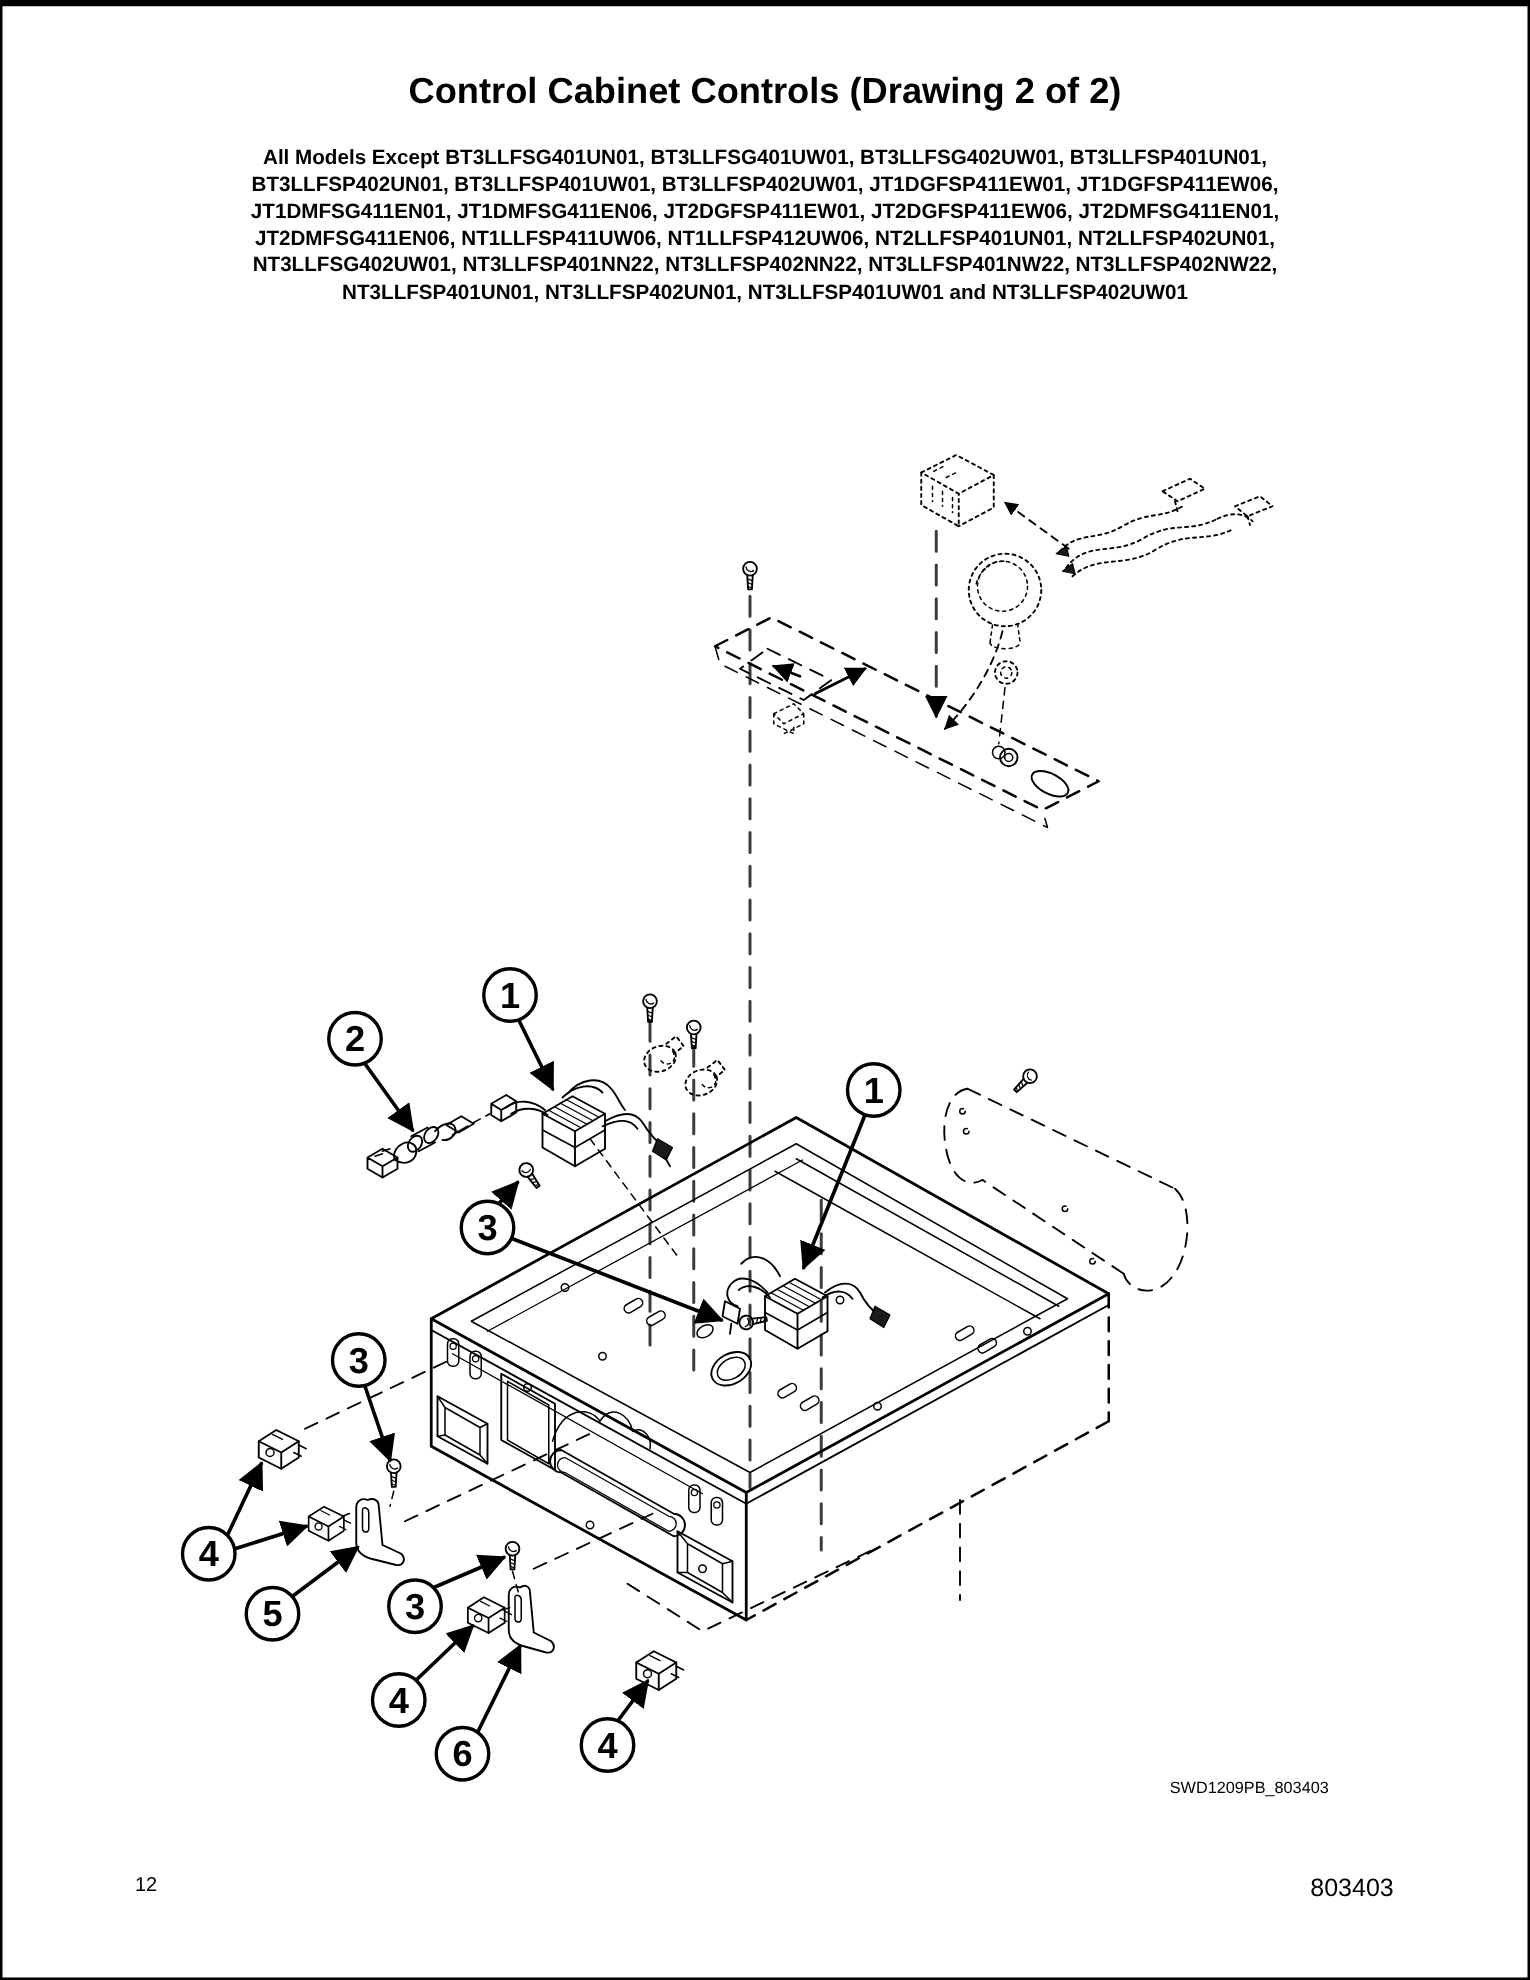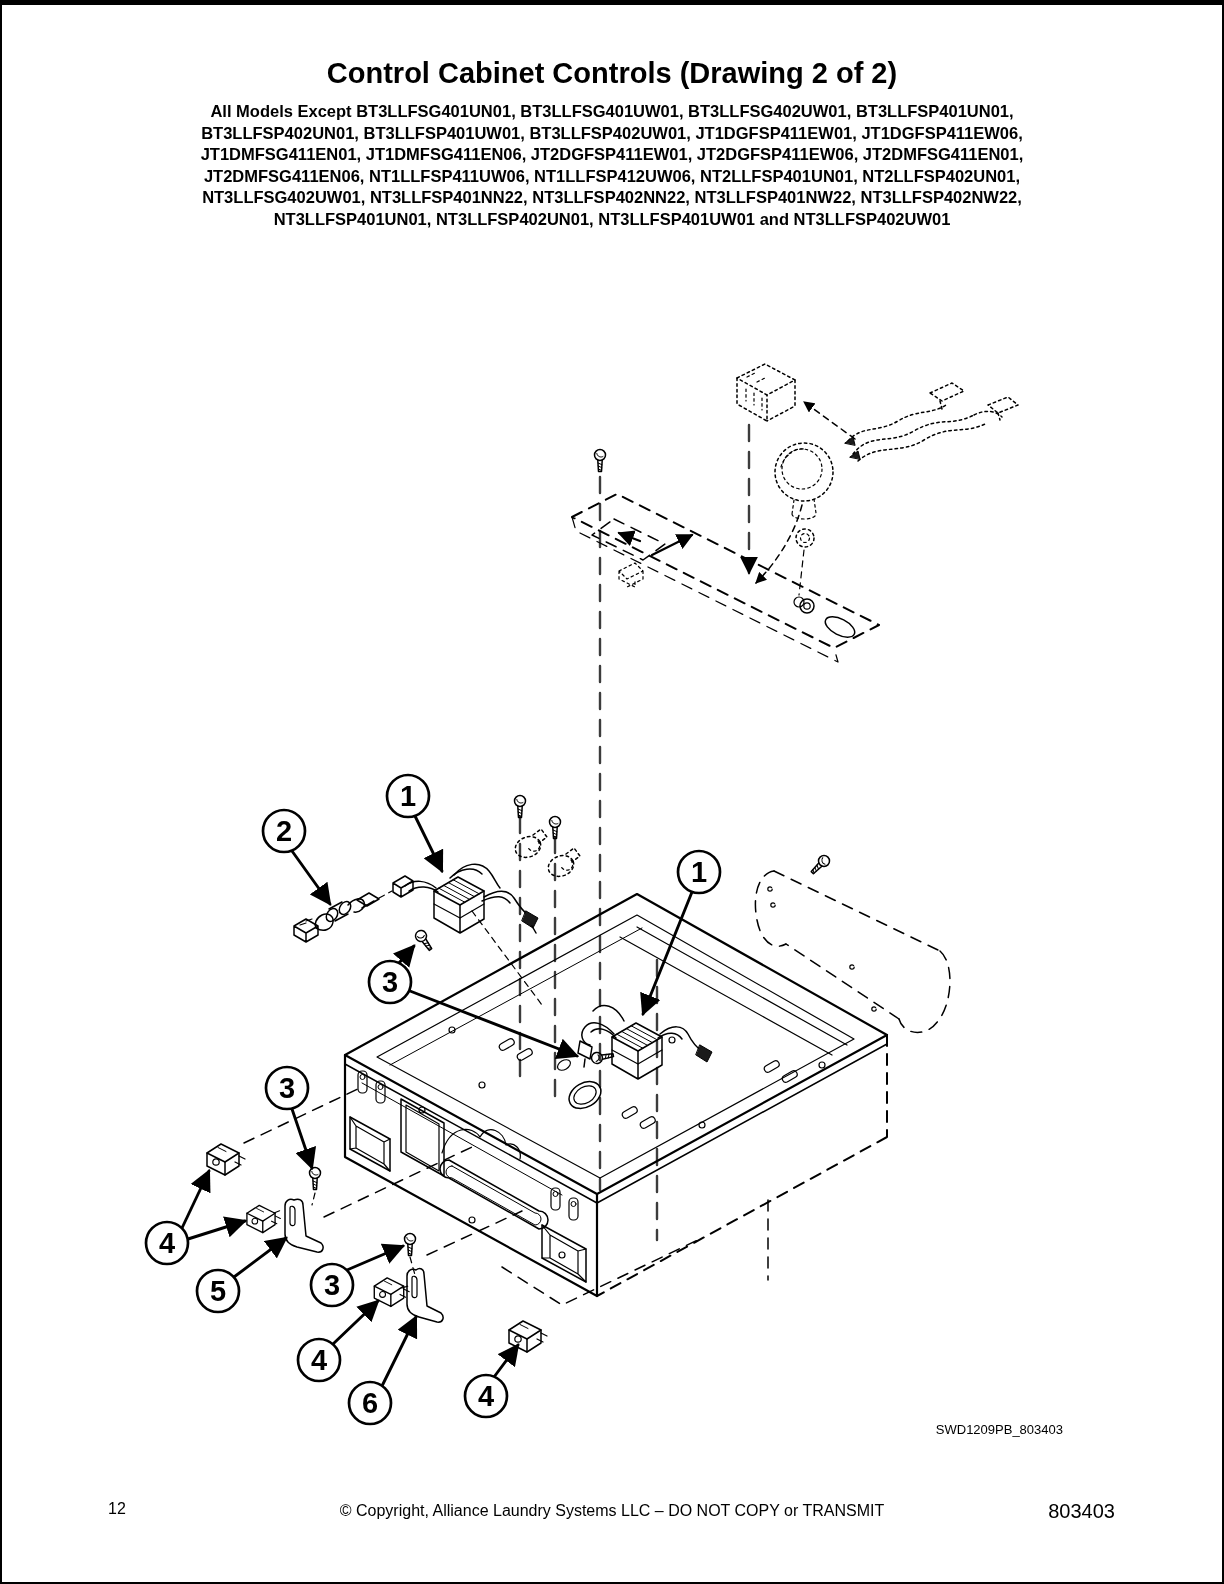--- a/index.html
+++ b/index.html
@@ -2,21 +2,21 @@
 <html><head>
 <meta charset="utf-8">
 <style>
   html,body{margin:0;padding:0;background:#e8e8e8;}
   .page{
     position:relative;width:1224px;height:1584px;margin:0 auto;background:#ffffff;
     box-sizing:border-box;border:2px solid #000;border-top:5px solid #000;
     font-family:"Liberation Sans",sans-serif;color:#000;overflow:hidden;
   }
   .header{position:absolute;top:52px;left:0;right:0;text-align:center;}
-  .page-title{font-size:29px;font-weight:bold;letter-spacing:0;margin:0 0 11px 0;}
+  .page-title{font-size:29px;font-weight:bold;letter-spacing:0;margin:0 0 26px 0;}
   .model-list{font-size:16.5px;line-height:21.6px;font-weight:700;}
   .figure-code{position:absolute;top:1417px;right:159px;font-size:13px;}
   .footer-pagenum{position:absolute;top:1495px;left:106px;font-size:16px;}
   .footer-copy{position:absolute;top:1497px;left:0;right:0;text-align:center;font-size:16px;}
   .footer-doc{position:absolute;top:1495px;right:107px;font-size:20px;}
   #diagram{position:absolute;left:0;top:0;width:1224px;height:1584px;}
   #diagram path,#diagram line,#diagram circle,#diagram ellipse,#diagram rect{
     fill:none;stroke:#000;stroke-linecap:round;stroke-linejoin:round;}
   .s1{stroke-width:1}.s12{stroke-width:1.2}.s15{stroke-width:1.5}.s2{stroke-width:2}.s22{stroke-width:2.2}
   .dash{stroke-dasharray:11 8}.dash2{stroke-dasharray:6 5}.dot{stroke-dasharray:2.5 3.2}
@@ -324,16 +324,15 @@
       <div>BT3LLFSP402UN01, BT3LLFSP401UW01, BT3LLFSP402UW01, JT1DGFSP411EW01, JT1DGFSP411EW06,</div>
       <div>JT1DMFSG411EN01, JT1DMFSG411EN06, JT2DGFSP411EW01, JT2DGFSP411EW06, JT2DMFSG411EN01,</div>
       <div>JT2DMFSG411EN06, NT1LLFSP411UW06, NT1LLFSP412UW06, NT2LLFSP401UN01, NT2LLFSP402UN01,</div>
       <div>NT3LLFSG402UW01, NT3LLFSP401NN22, NT3LLFSP402NN22, NT3LLFSP401NW22, NT3LLFSP402NW22,</div>
       <div>NT3LLFSP401UN01, NT3LLFSP402UN01, NT3LLFSP401UW01 and NT3LLFSP402UW01</div>
     </div>
   </div>
 
   <div class="figure-code">SWD1209PB_803403</div>
   <div class="footer-pagenum">12</div>
-  <div class="footer-copy">© Copyright, Alliance Laundry Systems LLC – DO NOT COPY or TRANSMIT</div>
   <div class="footer-doc">803403</div>
 
 </div>
 
 </body></html>

